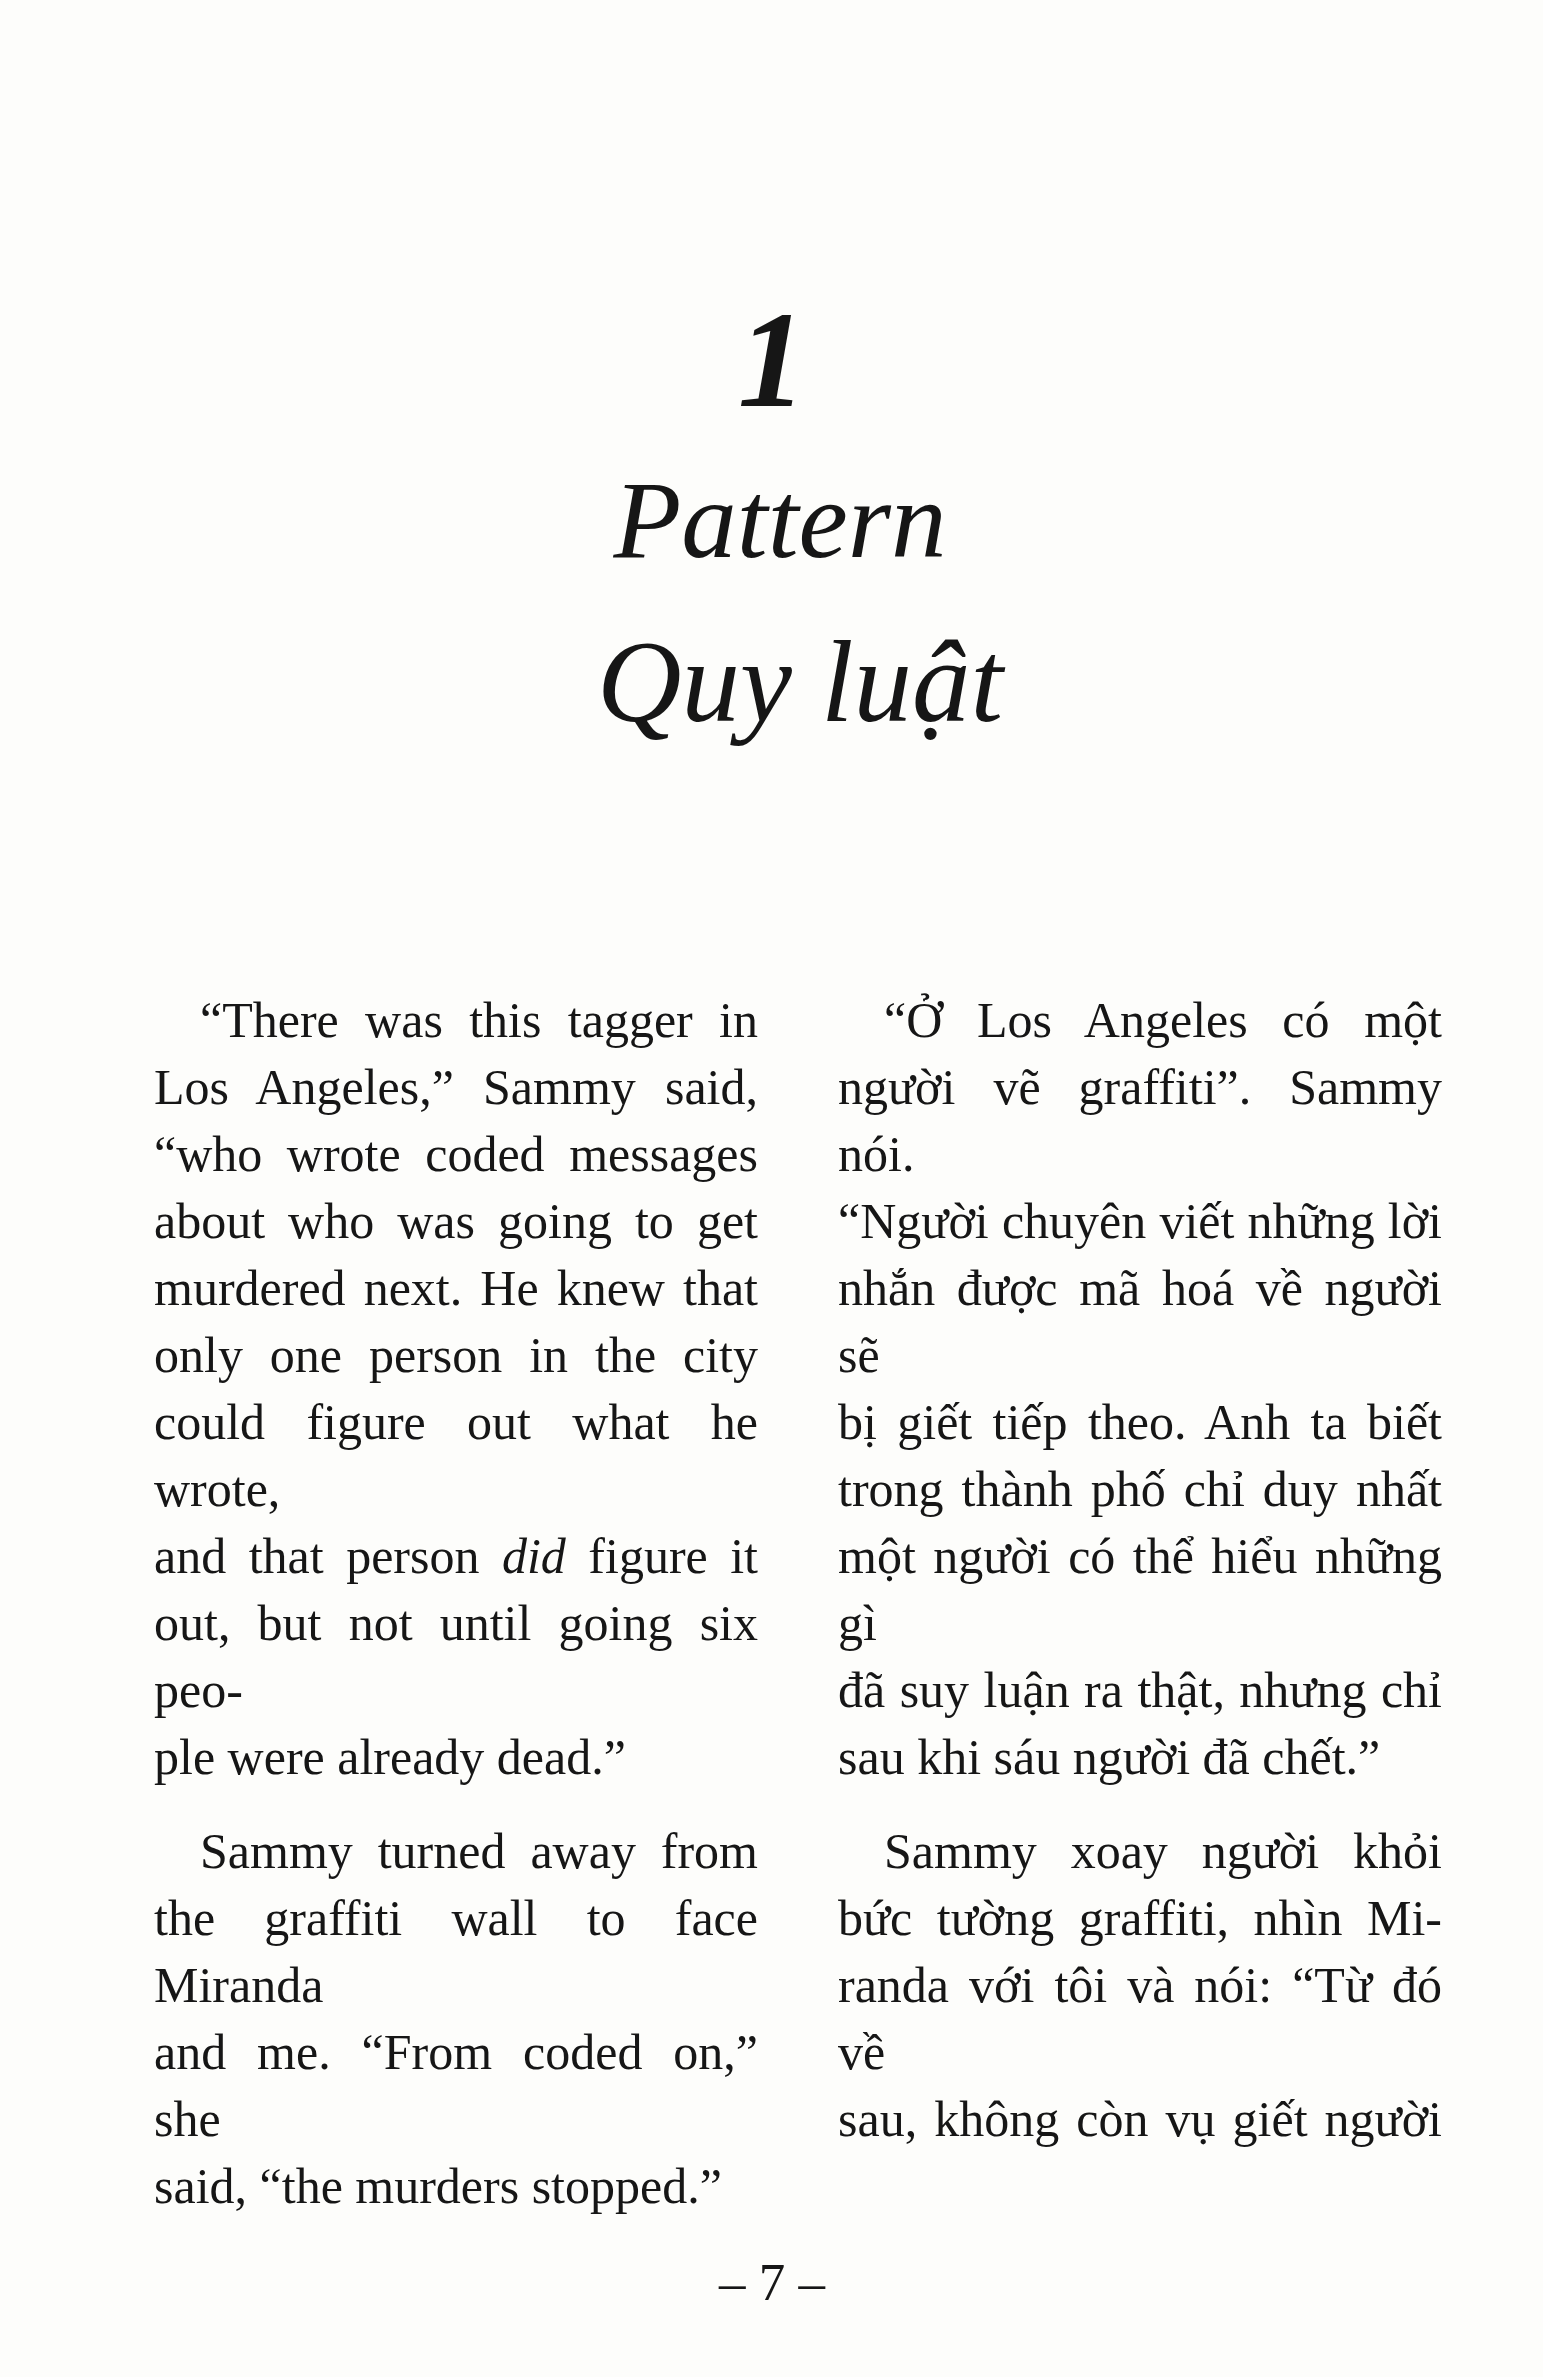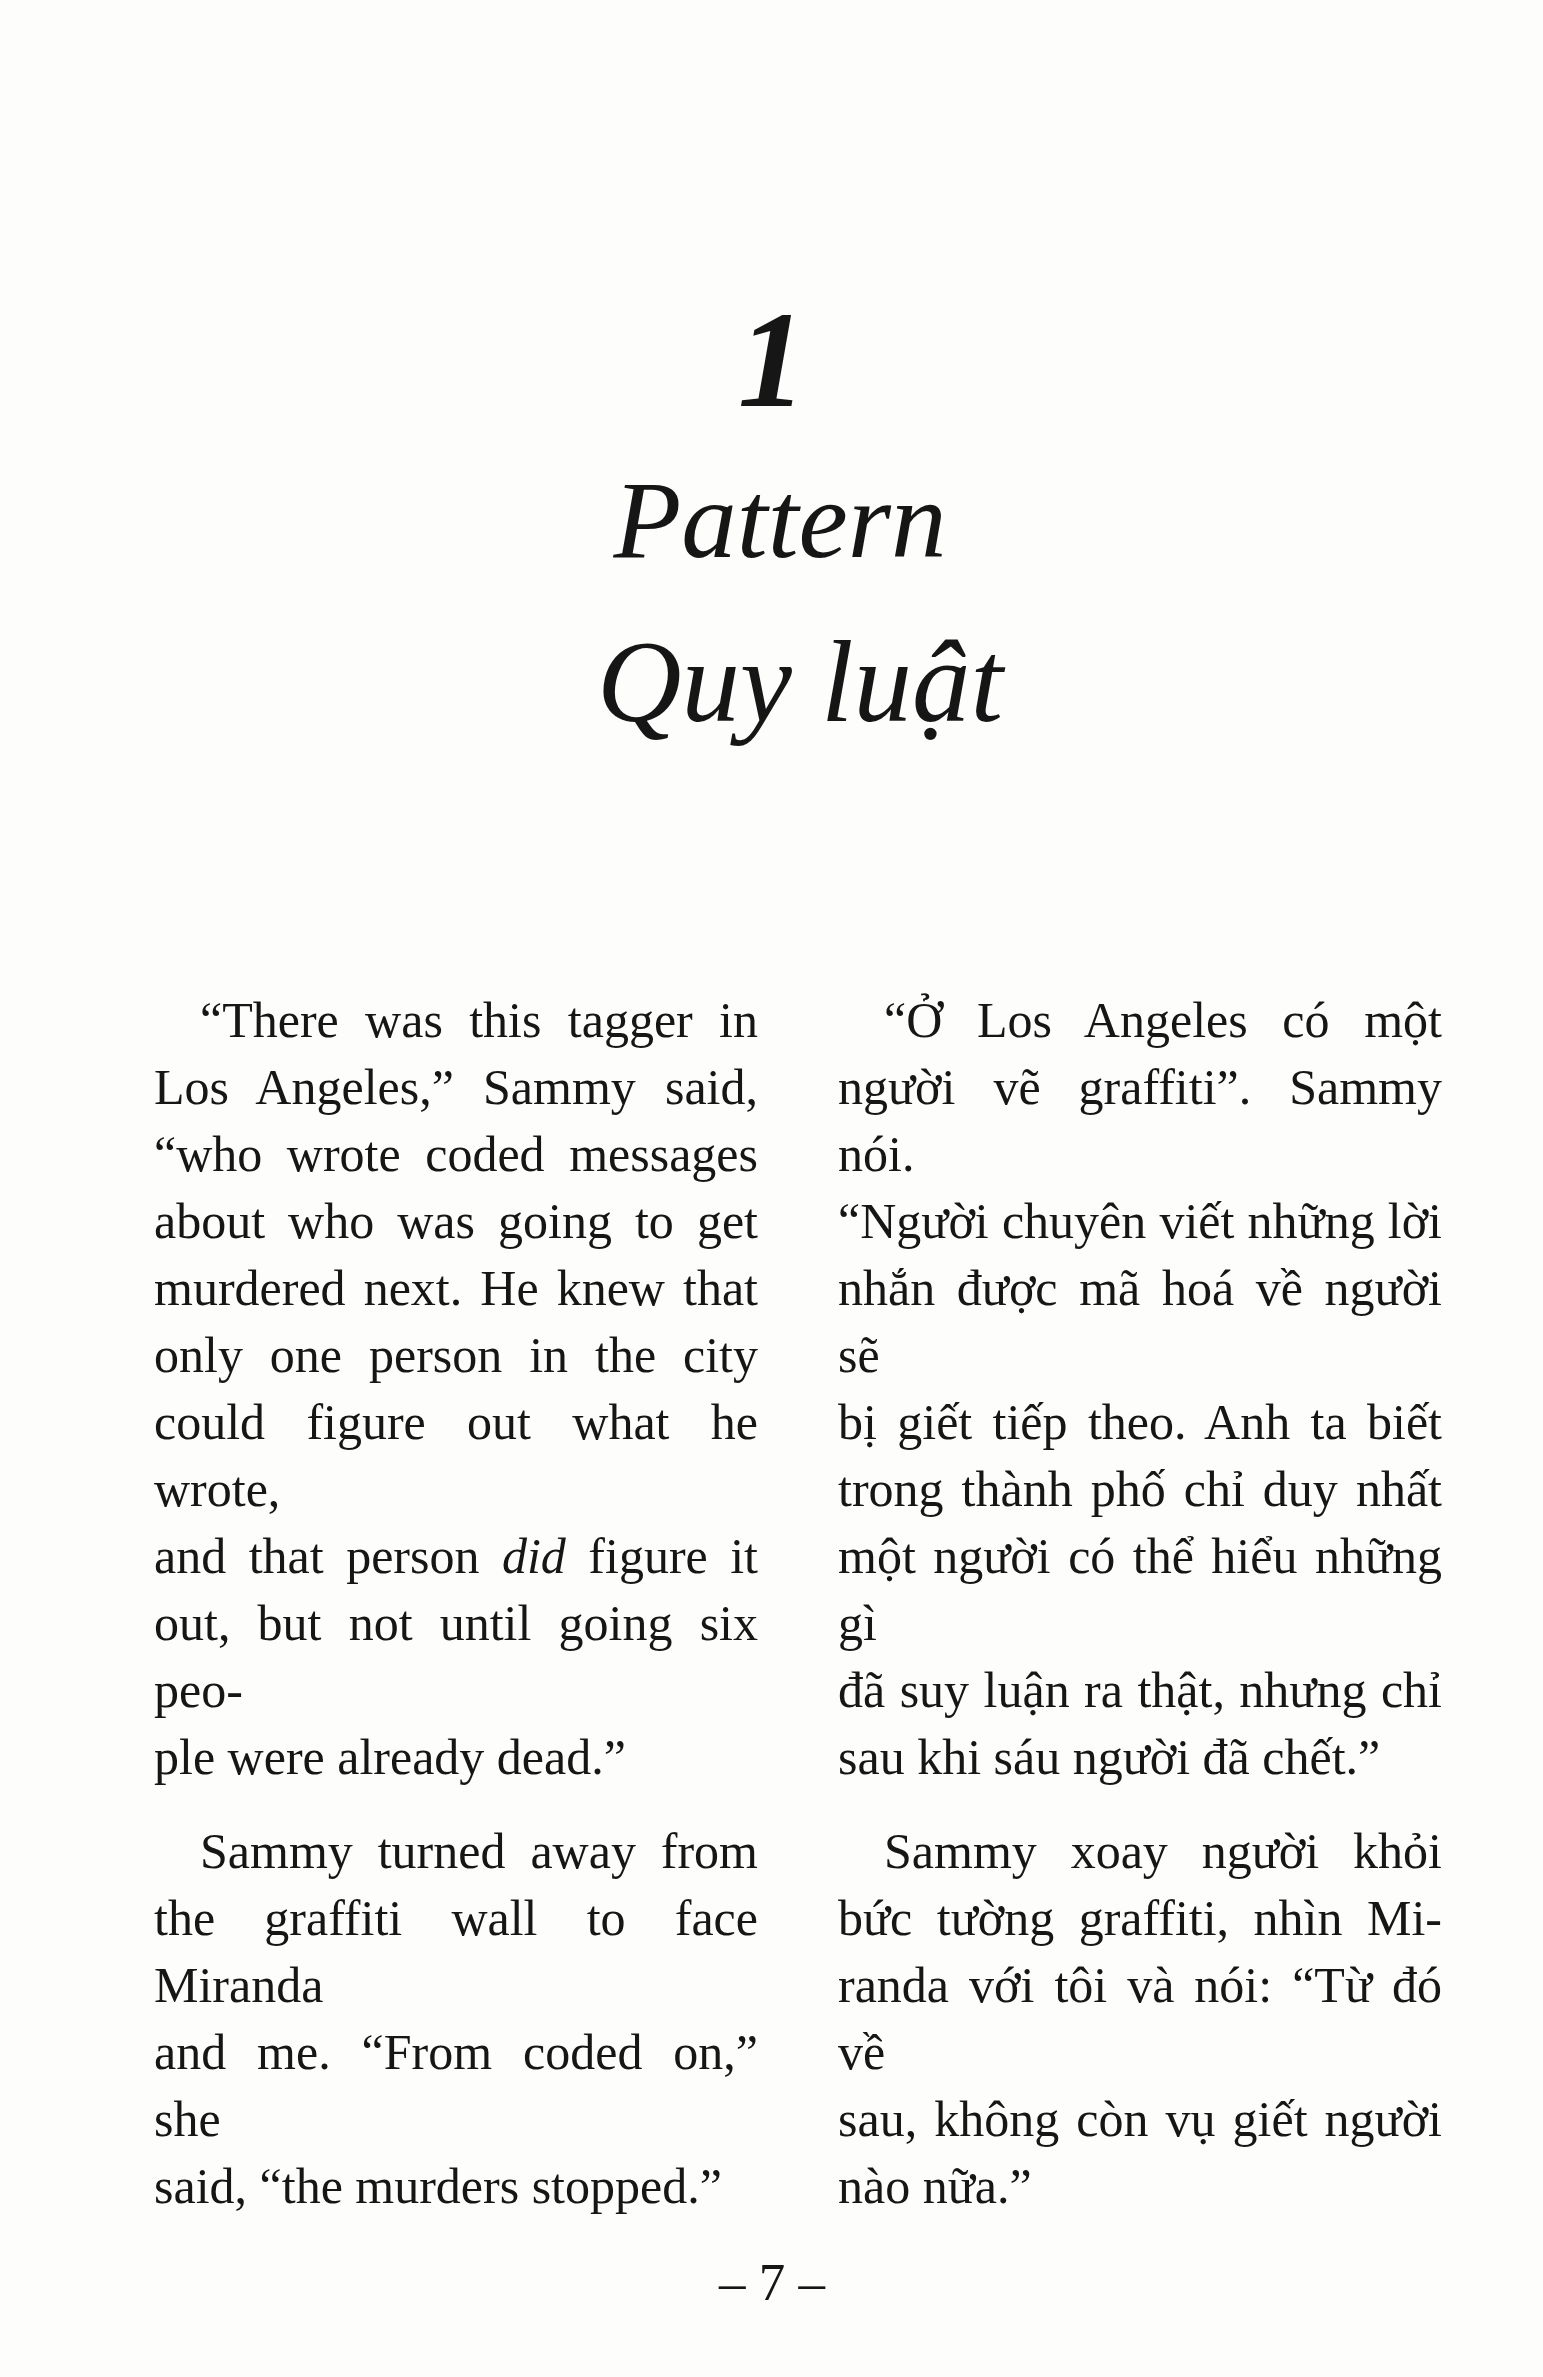--- a/index.html
+++ b/index.html
@@ -112,21 +112,20 @@
           <div class="line"><span>trong thành phố chỉ duy nhất</span></div>
           <div class="line"><span>một người có thể hiểu những gì</span></div>
           <div class="line"><span>đã suy luận ra thật, nhưng chỉ</span></div>
           <div class="line last"><span>sau khi sáu người đã chết.”</span></div>
         </div>
       <div class="para">
           <div class="line first"><span>Sammy xoay người khỏi</span></div>
           <div class="line"><span>bức tường graffiti, nhìn Mi-</span></div>
           <div class="line"><span>randa với tôi và nói: “Từ đó về</span></div>
           <div class="line"><span>sau, không còn vụ giết người</span></div>
-          <div class="line last"><span>nào nữa.”</span></div>
         </div>
     </div>
   </div>
 
   <div class="footer">– 7 –</div>
 
 </div>
 
 
 </body></html>

